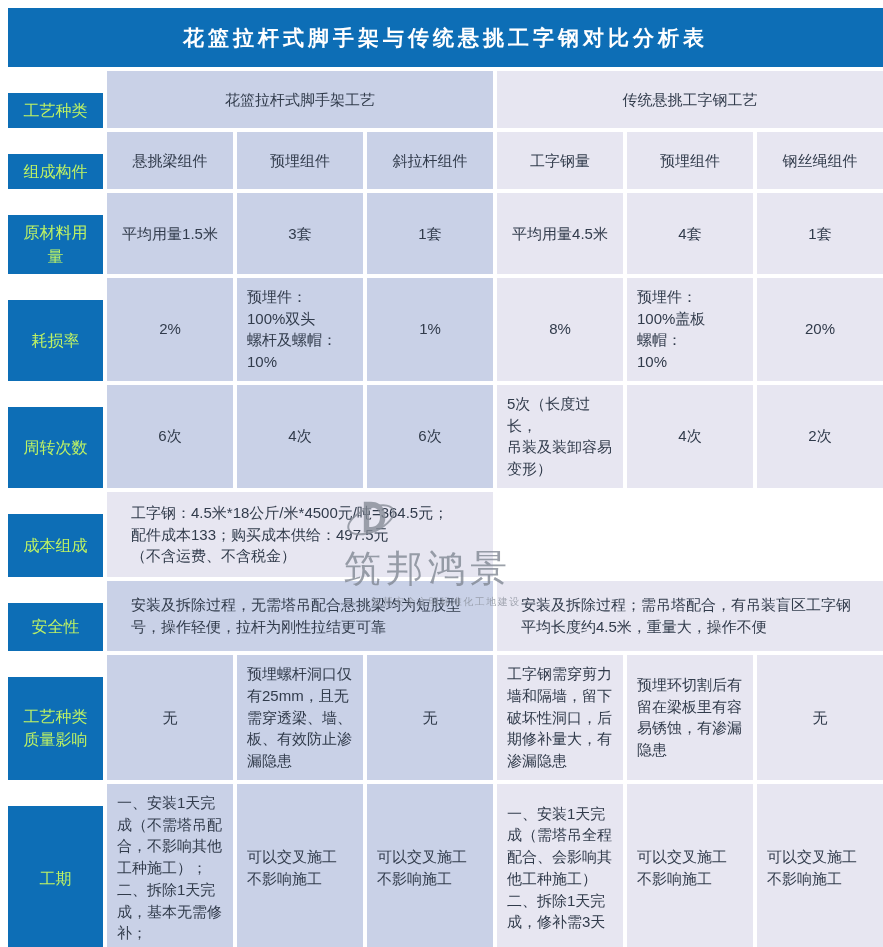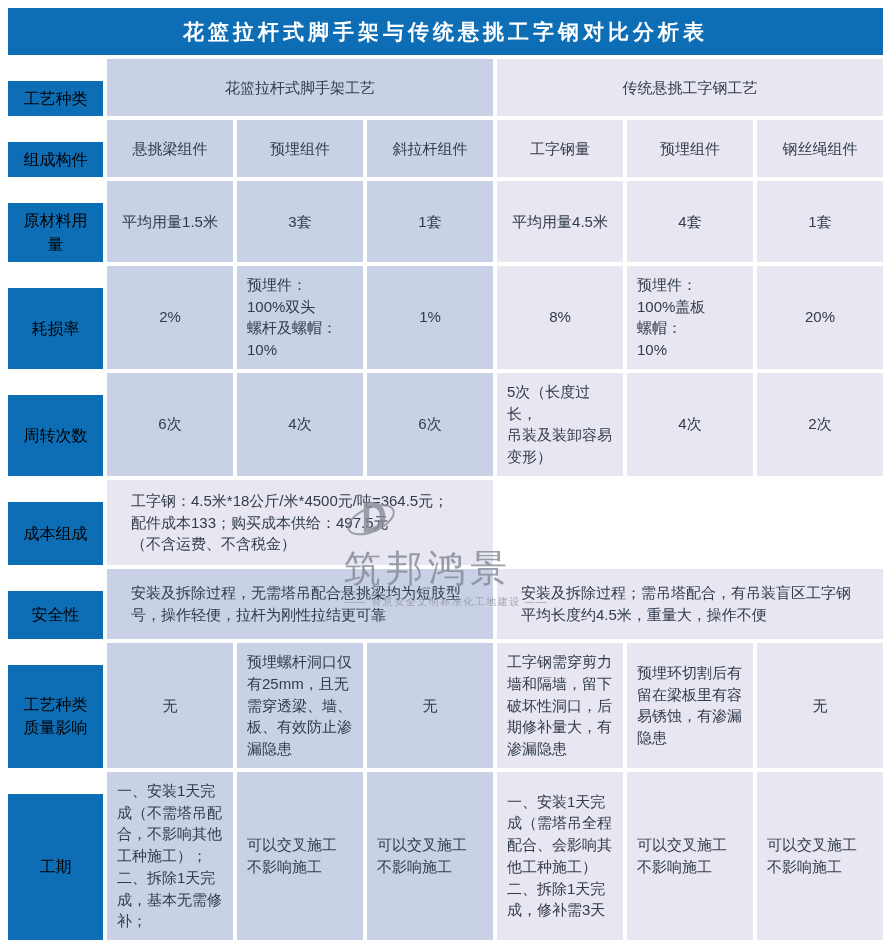--- a/index.html
+++ b/index.html
@@ -11,38 +11,38 @@
     --watermark-gray:#7f8692;
   }
   *{box-sizing:border-box;}
   html,body{margin:0;padding:0;}
   body{
     width:883px;height:947px;overflow:hidden;background:#ffffff;
     font-family:"Liberation Sans","DejaVu Sans",sans-serif;
   }
   .page{position:relative;width:875px;margin-left:8px;padding-top:8px;}
   .title-bar{
-    background:var(--header-blue);height:47px;margin-bottom:4px;
+    background:var(--header-blue);height:59px;margin-bottom:4px;
     display:flex;align-items:center;justify-content:center;
   }
   .title-bar span{
     color:#ffffff;font-size:21px;font-weight:bold;letter-spacing:4px;
   }
   .tbl{display:flex;flex-direction:column;gap:4px;}
   .row{display:grid;grid-template-columns:95px repeat(6,1fr);gap:4px;}
   .r0{min-height:46px}.r1{min-height:44px}.r2{min-height:42px}
   .r3{min-height:88px}.r4{min-height:76px}.r5{min-height:74px}
   .r6{min-height:70px}.r7{min-height:124px}.r8{min-height:158px}
   .cell{
     display:flex;align-items:center;justify-content:center;
     text-align:center;font-size:15px;line-height:1.45;color:var(--cell-text);
     white-space:pre-line;padding:6px 8px;
   }
   .cell.label{
-    background:var(--header-blue);color:#000000;font-size:16px;margin-top:22px;
+    background:var(--header-blue);color:#bef264;font-size:16px;margin-top:22px;
   }
   .cell.label.ta-left{justify-content:center;text-align:left;}
   .cell.left{background:var(--left-cell-bg);}
   .cell.right{background:var(--right-cell-bg);}
   .cell.ta-left{justify-content:flex-start;text-align:left;padding:8px 10px;}
   .cell.label.ta-left{justify-content:center;padding:6px 8px;}
   .cell.wide.ta-left{padding:10px 24px;}
   .watermark{
     position:absolute;left:336px;top:487px;display:flex;align-items:flex-start;
     gap:4px;opacity:.78;pointer-events:none;z-index:5;flex-direction:column;

